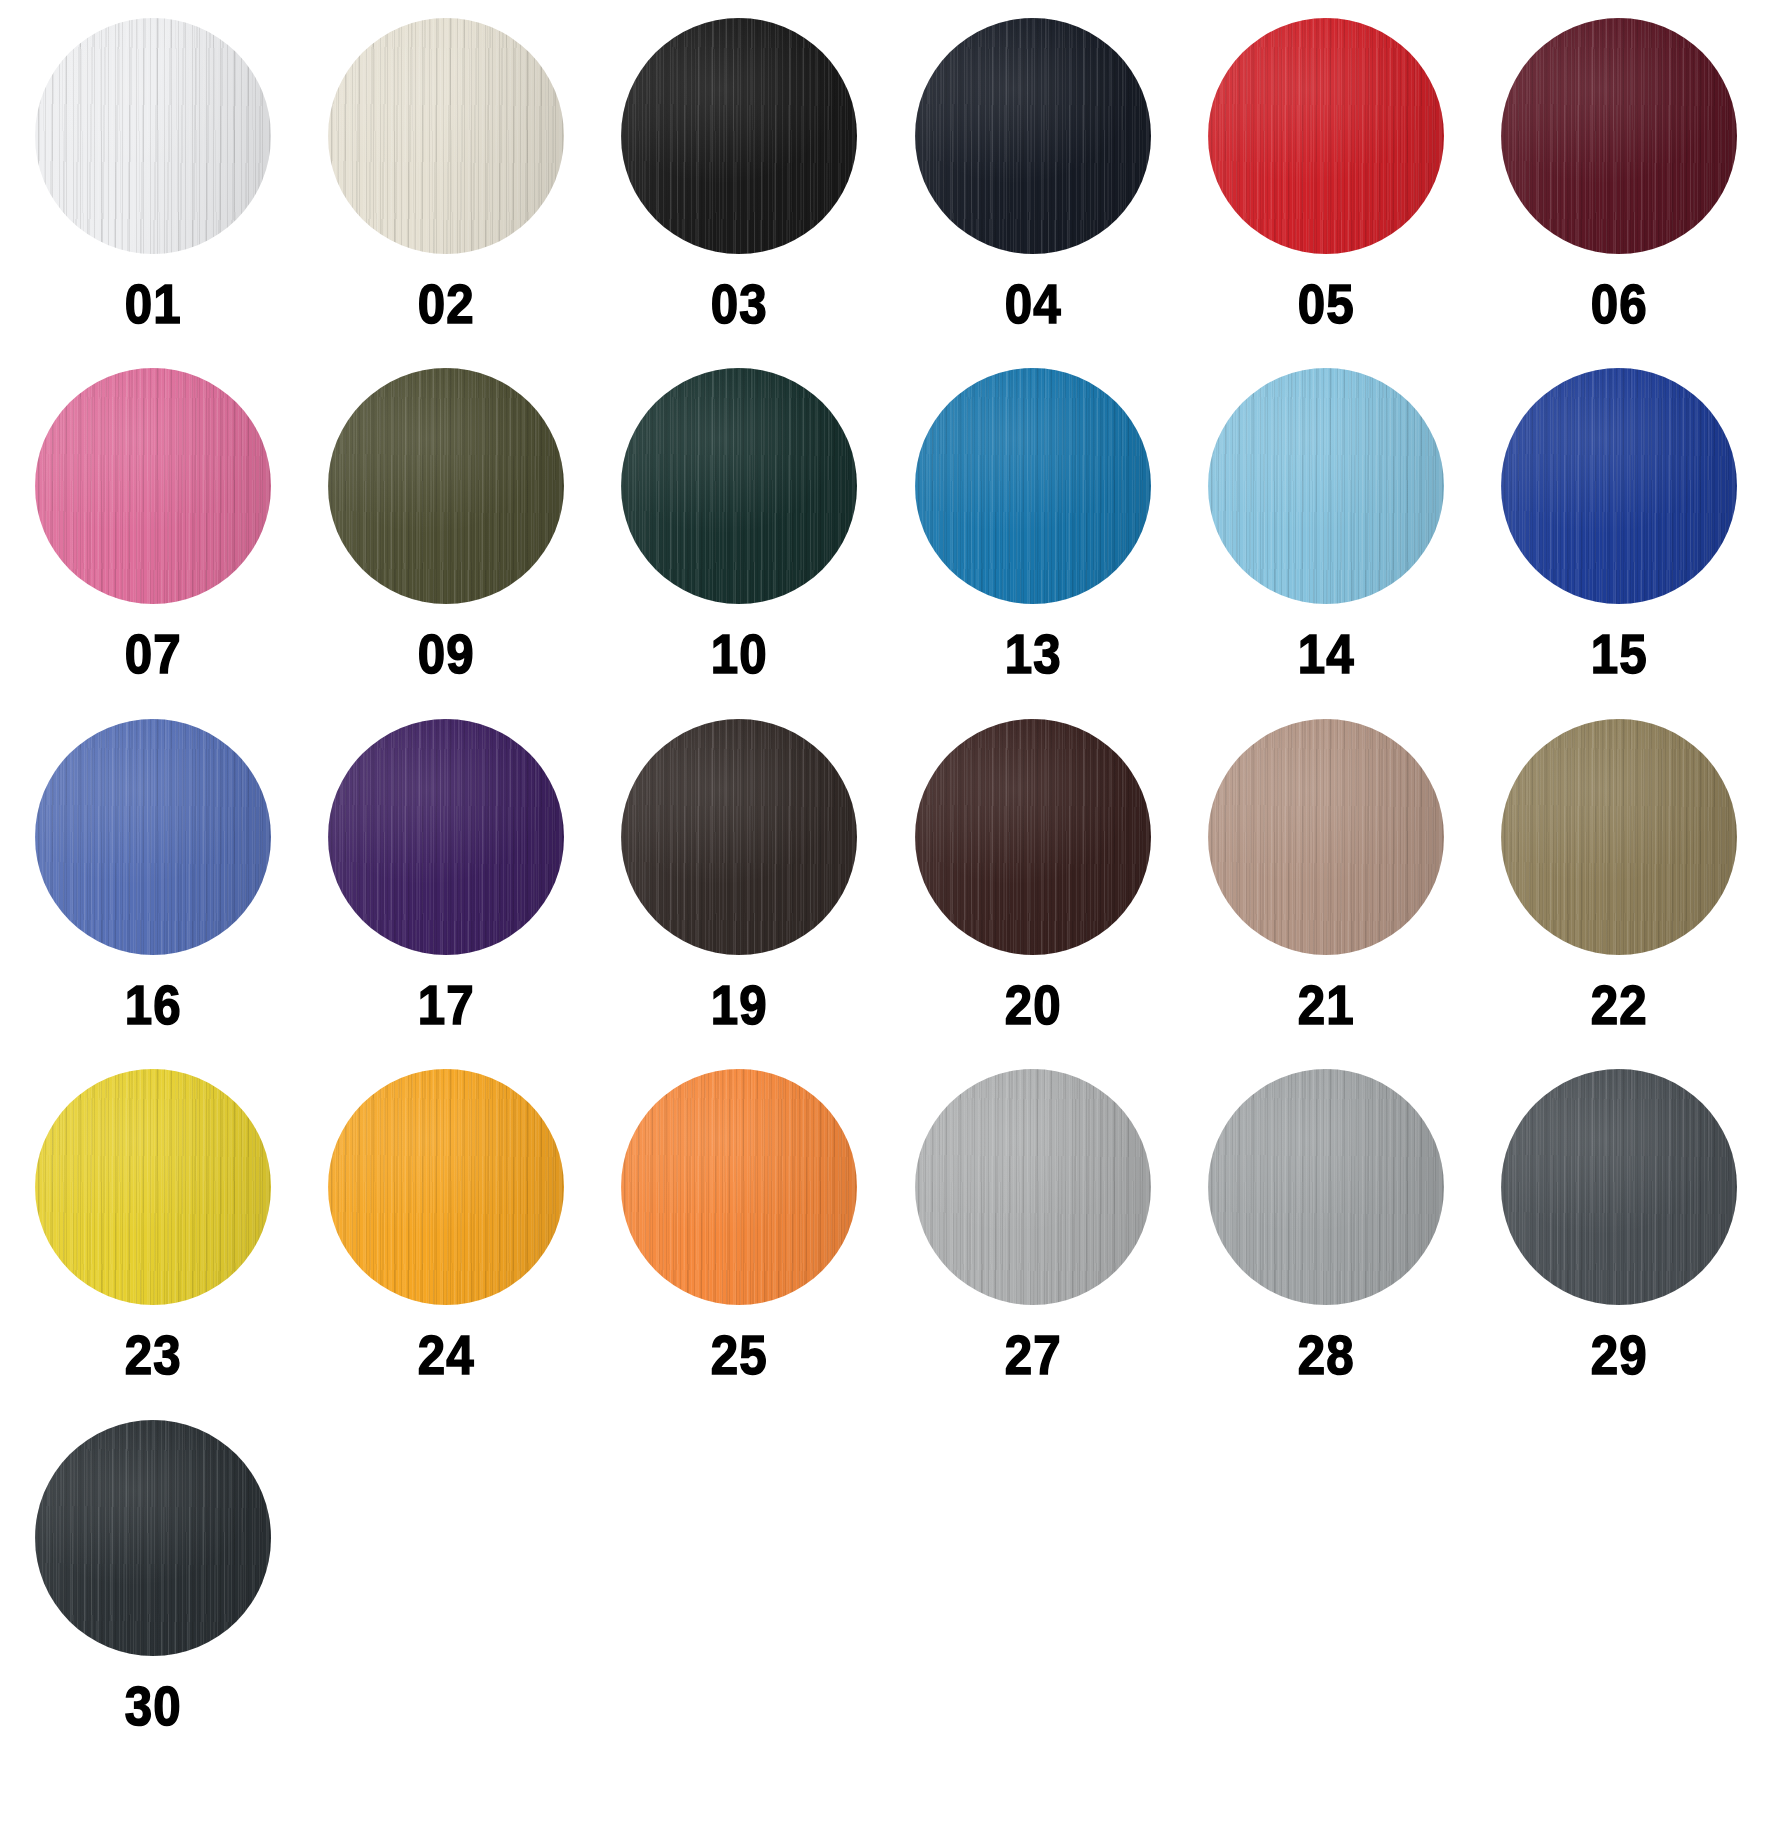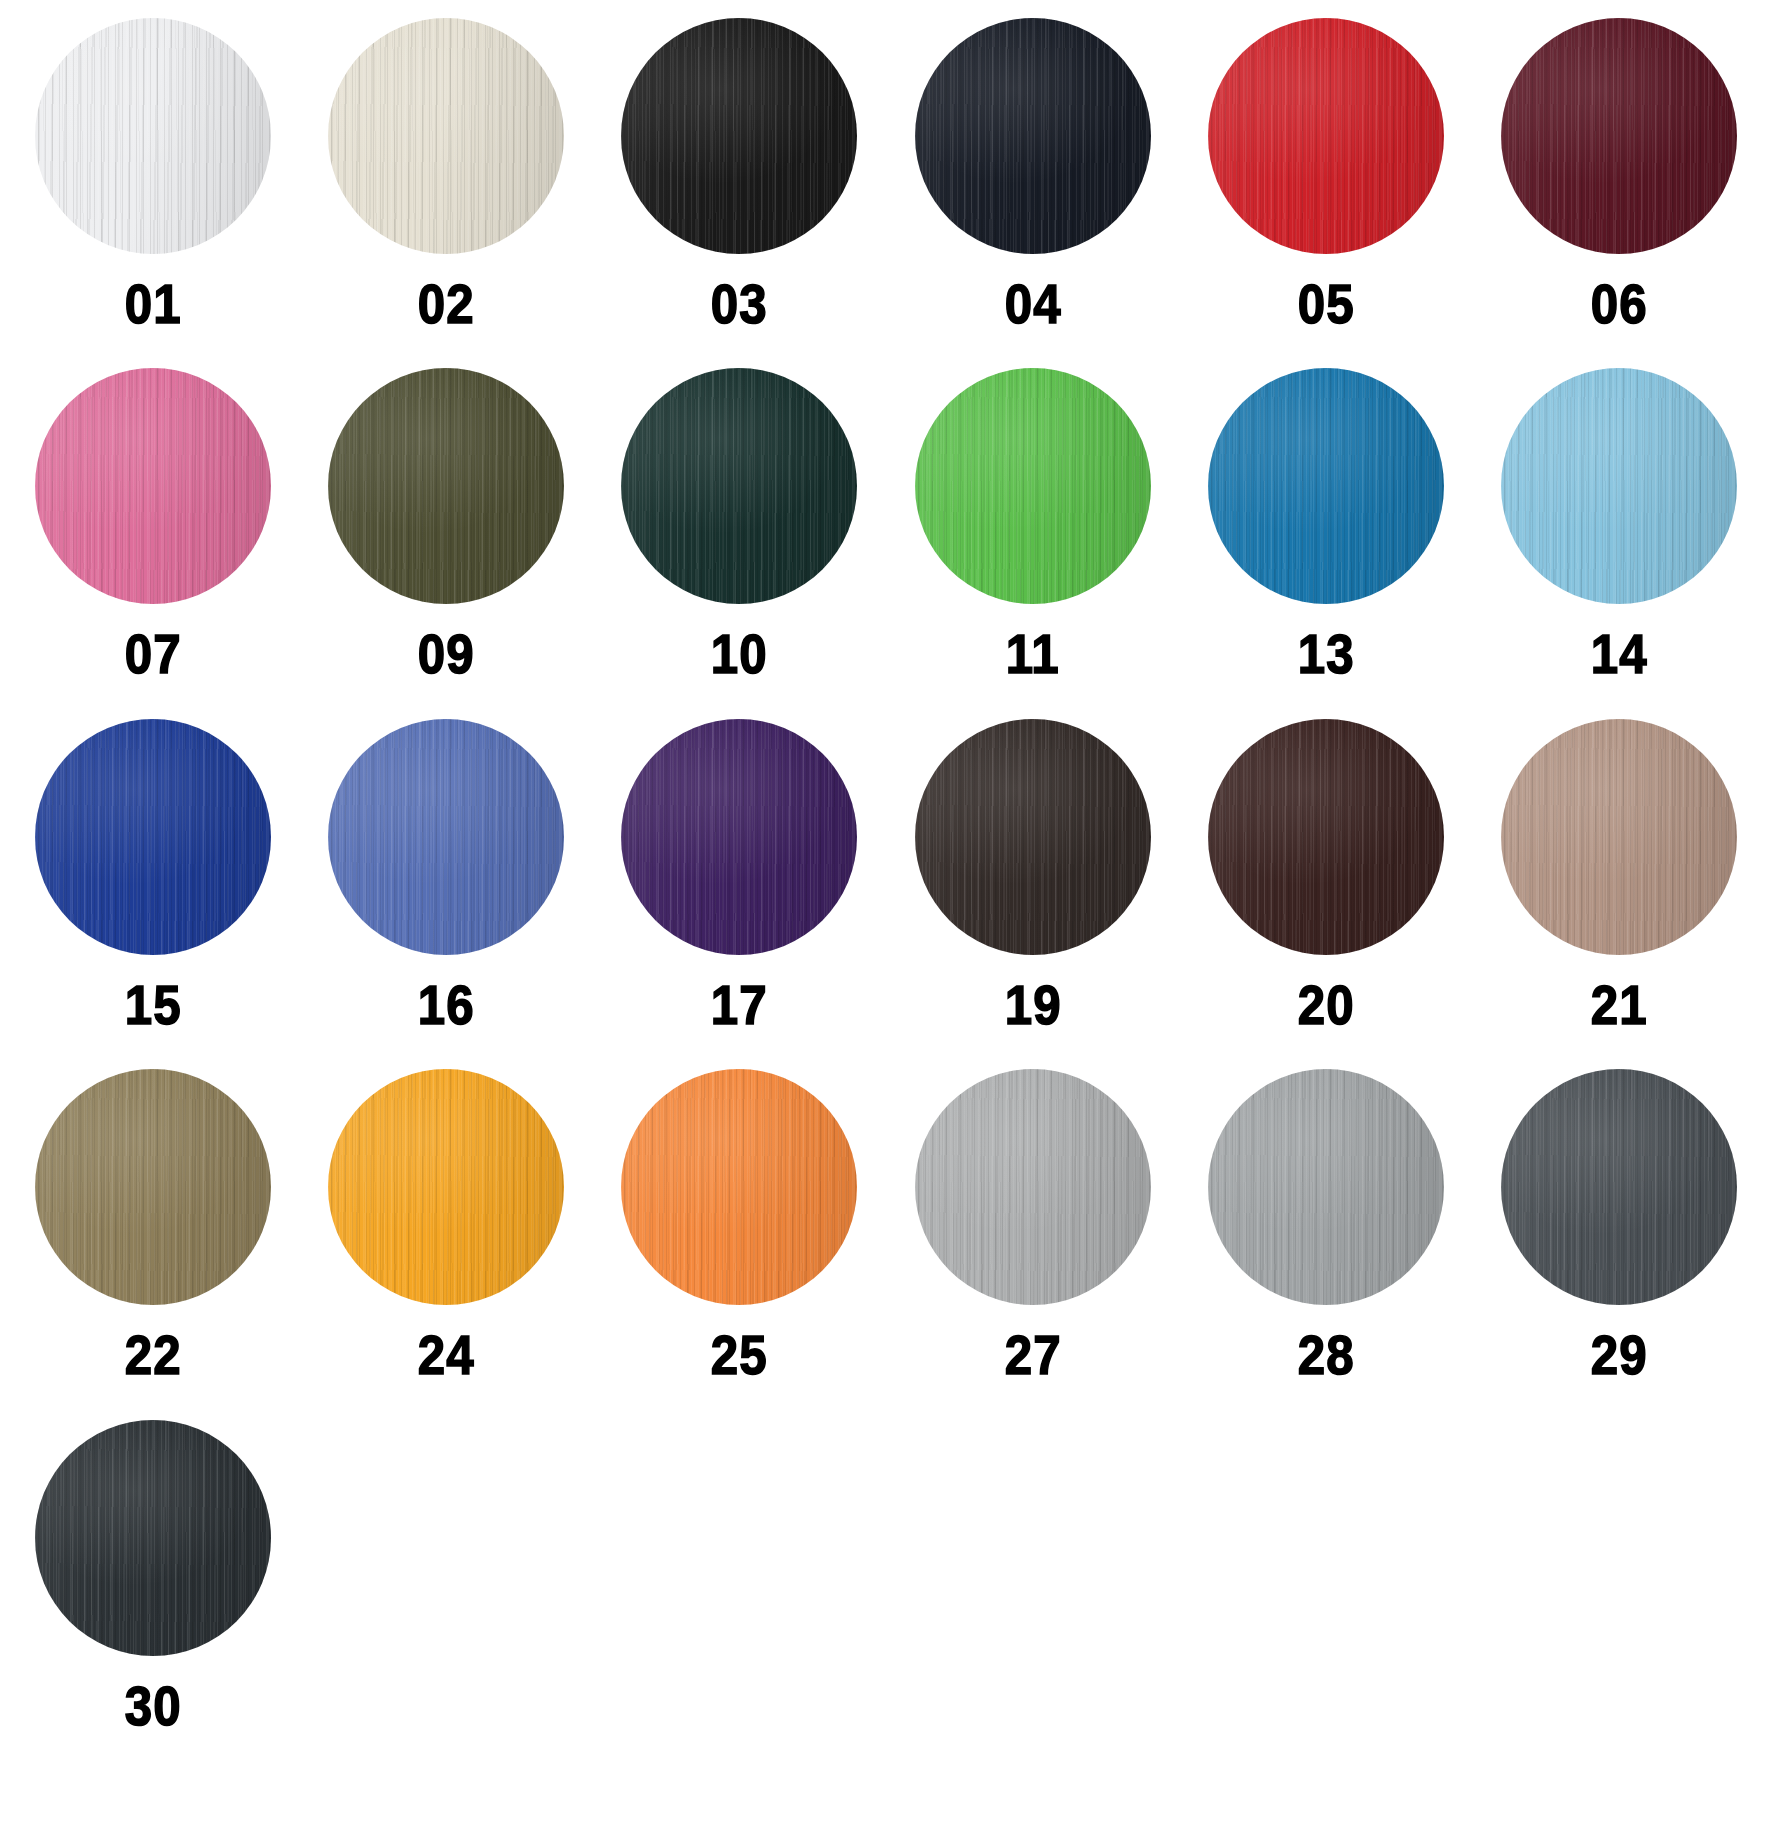--- a/index.html
+++ b/index.html
@@ -222,31 +222,20 @@
           <div class="grain-a"></div>
           <div class="grain-b"></div>
           <div class="grain-c"></div>
           <div class="sheen"></div>
         </div>
       </div>
       <div class="swatch-label">10</div>
     </div>
     <div class="swatch-cell">
       <div class="swatch-disc-wrap">
-        <div class="swatch-disc" style="background-color: rgb(91, 191, 75);">
-          <div class="grain-a"></div>
-          <div class="grain-b"></div>
-          <div class="grain-c"></div>
-          <div class="sheen"></div>
-        </div>
-      </div>
-      <div class="swatch-label">11</div>
-    </div>
-    <div class="swatch-cell">
-      <div class="swatch-disc-wrap">
         <div class="swatch-disc" style="background-color: rgb(24, 118, 172);">
           <div class="grain-a"></div>
           <div class="grain-b"></div>
           <div class="grain-c"></div>
           <div class="sheen"></div>
         </div>
       </div>
       <div class="swatch-label">13</div>
     </div>
     <div class="swatch-cell">
@@ -332,20 +321,31 @@
           <div class="grain-a"></div>
           <div class="grain-b"></div>
           <div class="grain-c"></div>
           <div class="sheen"></div>
         </div>
       </div>
       <div class="swatch-label">22</div>
     </div>
     <div class="swatch-cell">
       <div class="swatch-disc-wrap">
+        <div class="swatch-disc" style="background-color: rgb(230, 208, 48);">
+          <div class="grain-a"></div>
+          <div class="grain-b"></div>
+          <div class="grain-c"></div>
+          <div class="sheen"></div>
+        </div>
+      </div>
+      <div class="swatch-label">23</div>
+    </div>
+    <div class="swatch-cell">
+      <div class="swatch-disc-wrap">
         <div class="swatch-disc" style="background-color: rgb(245, 166, 35);">
           <div class="grain-a"></div>
           <div class="grain-b"></div>
           <div class="grain-c"></div>
           <div class="sheen"></div>
         </div>
       </div>
       <div class="swatch-label">24</div>
     </div>
     <div class="swatch-cell">

